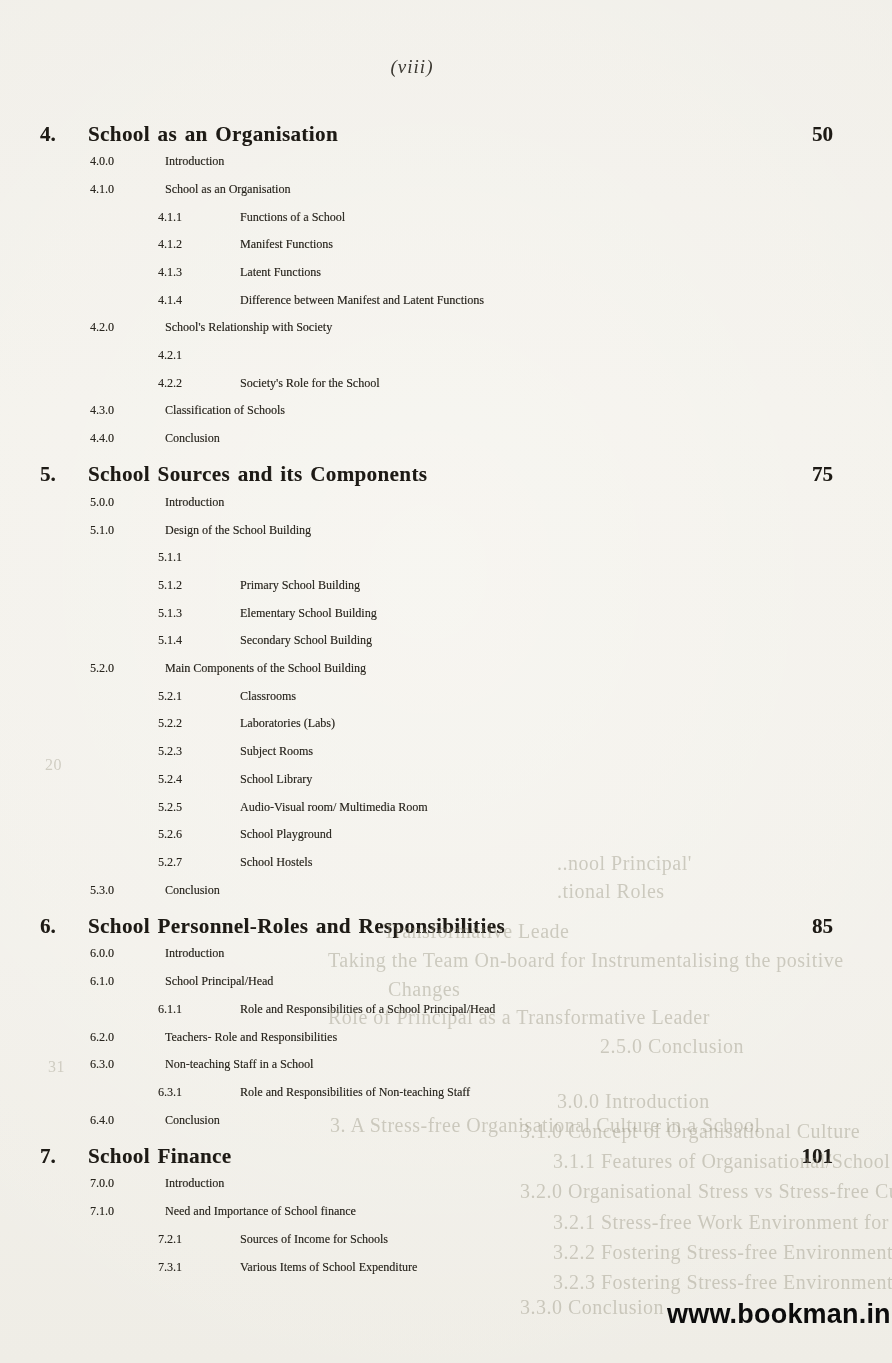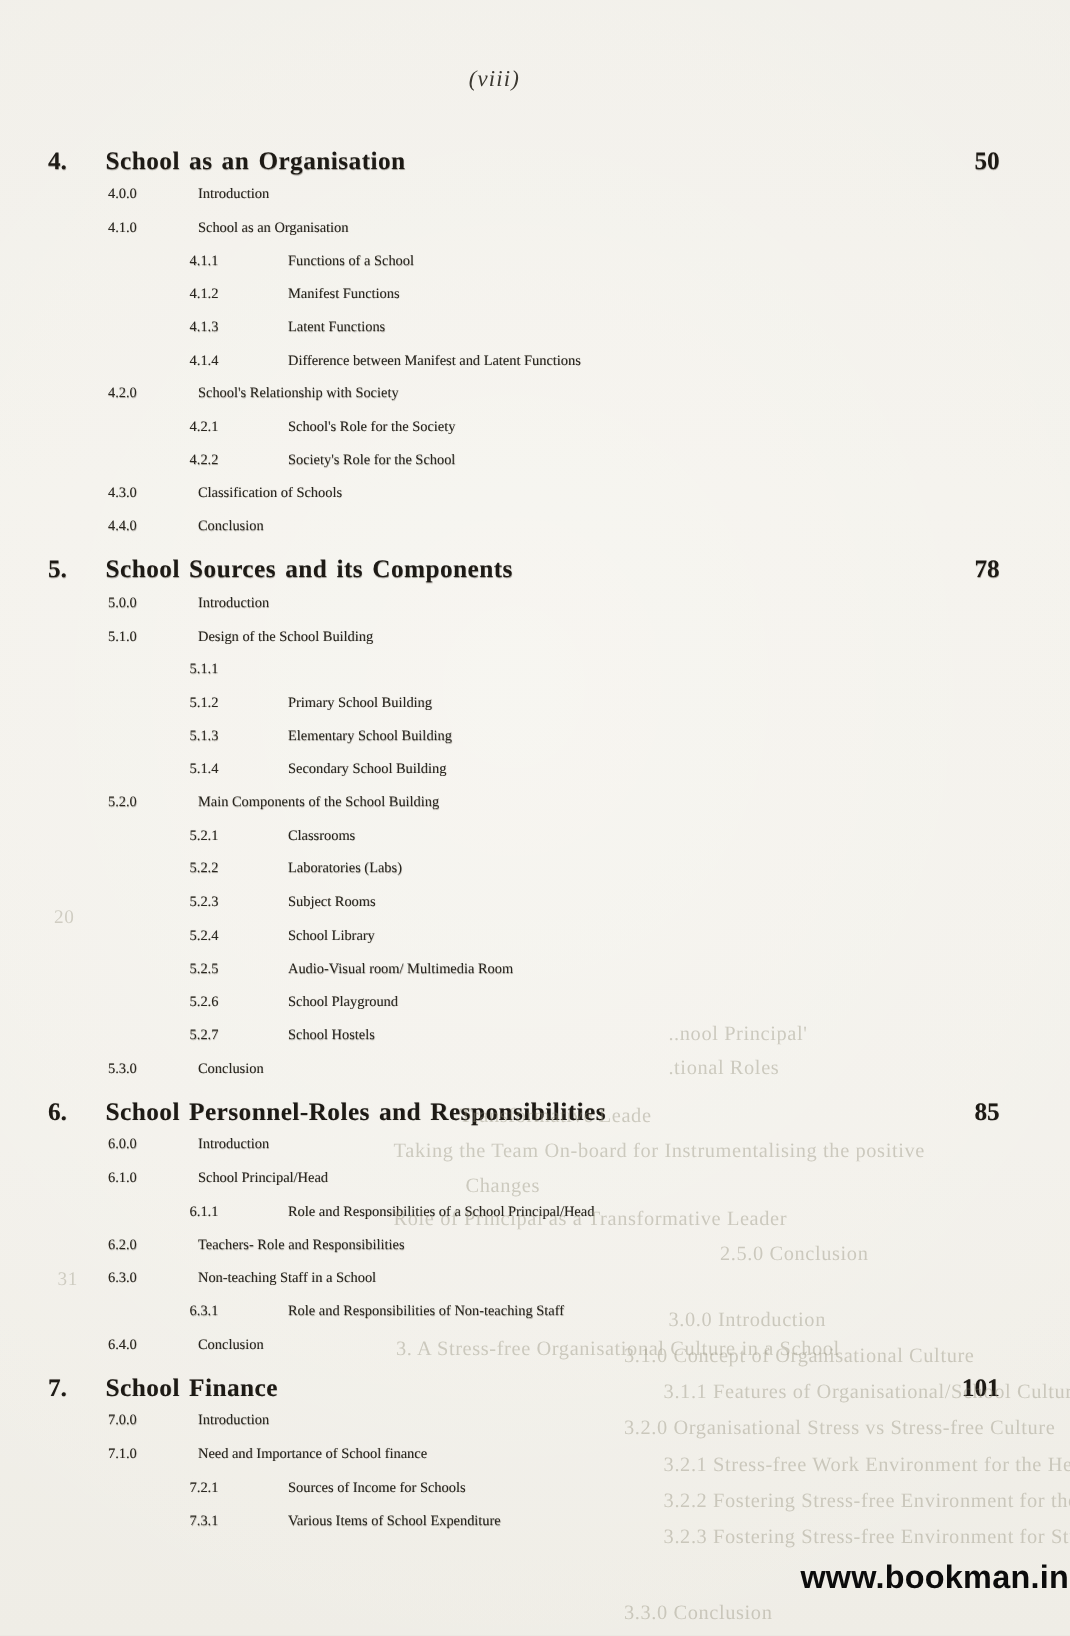--- a/index.html
+++ b/index.html
@@ -28,21 +28,21 @@
   .ch-page{position:absolute;right:59px;}
   .entry{font-size:12px;}
   .e-num,.e-title{position:absolute;}
   .lv1 .e-num{left:90px;}
   .lv1 .e-title{left:165px;}
   .lv2 .e-num{left:158px;}
   .lv2 .e-title{left:240px;}
   #ghosts{position:absolute;top:0;left:0;width:820px;height:1363px;pointer-events:none;}
   .ghost{
     position:absolute;white-space:nowrap;
-    font-size:17px;color:#96927f;opacity:0.42;
+    font-size:20px;color:#96927f;opacity:0.42;
     filter:blur(0.55px);letter-spacing:0.5px;
   }
   .ghost.small{font-size:16px;opacity:0.38;}
   .watermark{
     position:absolute;top:1299px;left:667px;
     font-family:"Liberation Sans","DejaVu Sans",sans-serif;
     font-weight:700;font-size:27px;color:#0c0c0c;letter-spacing:0.2px;
   }
 </style>
 </head>
@@ -79,38 +79,37 @@
       <div class="row entry lv2">
         <span class="e-num">4.1.4</span>
         <span class="e-title">Difference between Manifest and Latent Functions</span>
       </div>
       <div class="row entry lv1">
         <span class="e-num">4.2.0</span>
         <span class="e-title">School's Relationship with Society</span>
       </div>
       <div class="row entry lv2">
         <span class="e-num">4.2.1</span>
-        <span class="e-title">School's Role for the Society</span>
       </div>
       <div class="row entry lv2">
         <span class="e-num">4.2.2</span>
         <span class="e-title">Society's Role for the School</span>
       </div>
       <div class="row entry lv1">
         <span class="e-num">4.3.0</span>
         <span class="e-title">Classification of Schools</span>
       </div>
       <div class="row entry lv1">
         <span class="e-num">4.4.0</span>
         <span class="e-title">Conclusion</span>
       </div>
       <div class="row ch">
         <span class="ch-num">5.</span>
         <span class="ch-title">School Sources and its Components</span>
-        <span class="ch-page">78</span>
+        <span class="ch-page">75</span>
       </div>
       <div class="row entry lv1">
         <span class="e-num">5.0.0</span>
         <span class="e-title">Introduction</span>
       </div>
       <div class="row entry lv1">
         <span class="e-num">5.1.0</span>
         <span class="e-title">Design of the School Building</span>
       </div>
       <div class="row entry lv2">
@@ -230,16 +229,16 @@
       <span class="ghost" style="left: 600px; top: 1035px;">2.5.0   Conclusion</span>
       <span class="ghost small" style="left: 48px; top: 1058px;">31</span>
       <span class="ghost" style="left: 310px; top: 1114px; margin-left: 20px;">3.  A Stress-free Organisational Culture in a School</span>
       <span class="ghost" style="left: 557px; top: 1090px;">3.0.0   Introduction</span>
       <span class="ghost" style="left: 520px; top: 1120px;">3.1.0   Concept of Organisational Culture</span>
       <span class="ghost" style="left: 553px; top: 1150px;">3.1.1   Features of Organisational/School Culture</span>
       <span class="ghost" style="left: 520px; top: 1180px;">3.2.0   Organisational Stress vs Stress-free Culture</span>
       <span class="ghost" style="left: 553px; top: 1211px;">3.2.1   Stress-free Work Environment for the Head</span>
       <span class="ghost" style="left: 553px; top: 1241px;">3.2.2   Fostering Stress-free Environment for the Teachers</span>
       <span class="ghost" style="left: 553px; top: 1271px;">3.2.3   Fostering Stress-free Environment for Students</span>
-      <span class="ghost" style="left: 520px; top: 1296px; margin-top: 38px;">3.3.0   Conclusion</span>
+      <span class="ghost" style="left: 520px; top: 1296px;">3.3.0   Conclusion</span>
     </div>
   <div class="watermark">www.bookman.in</div>
 </div>
 
 </body></html>

